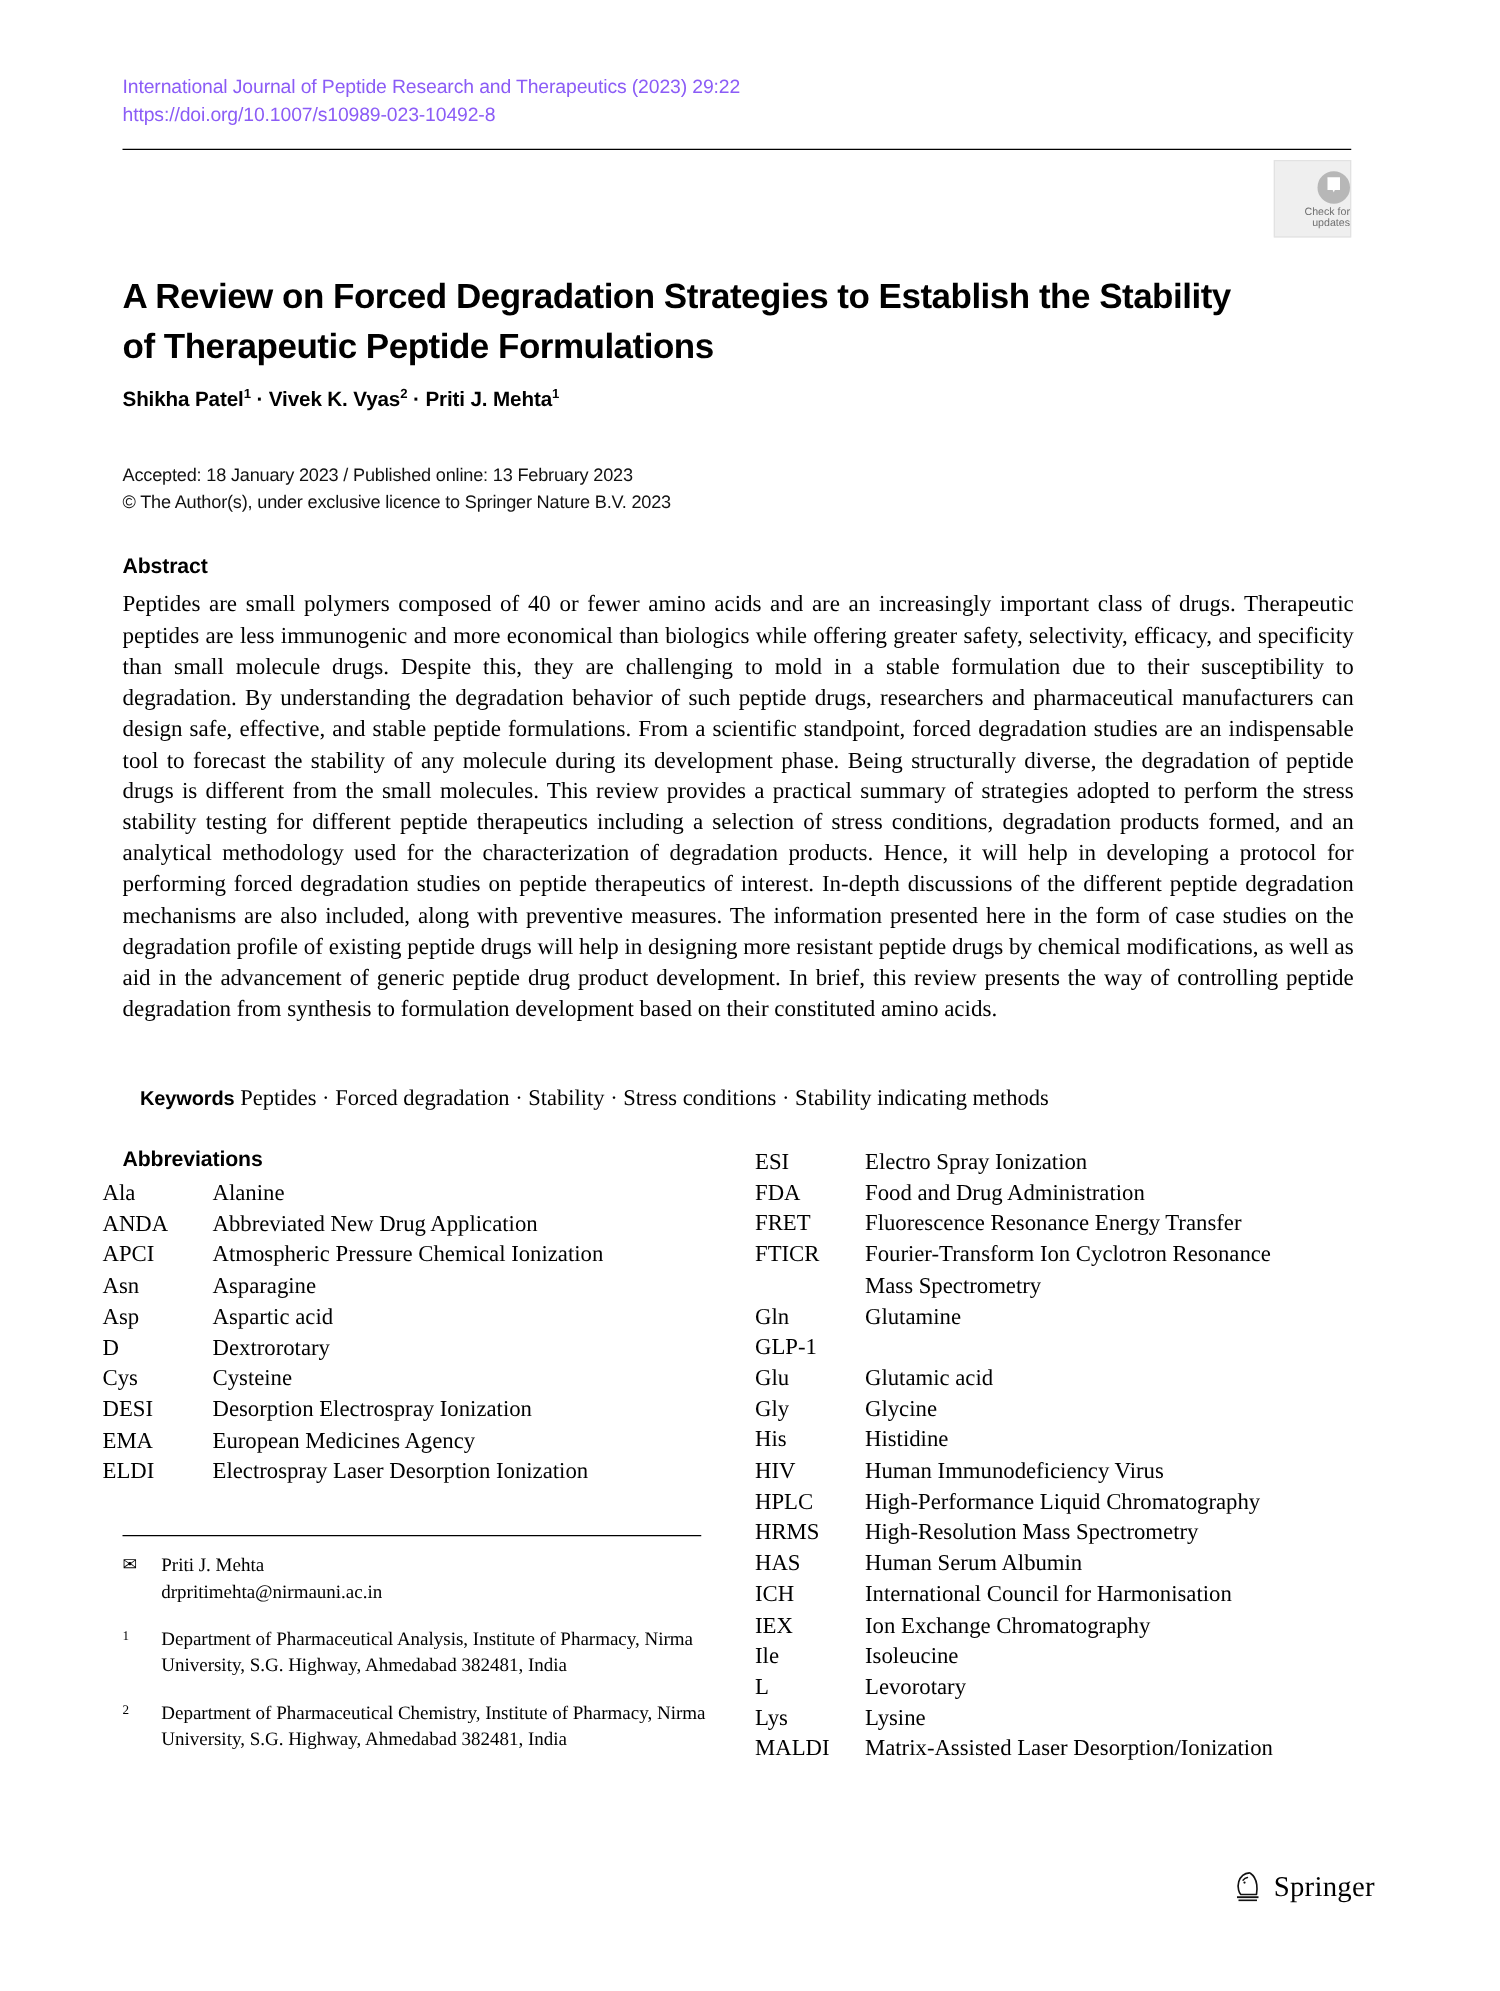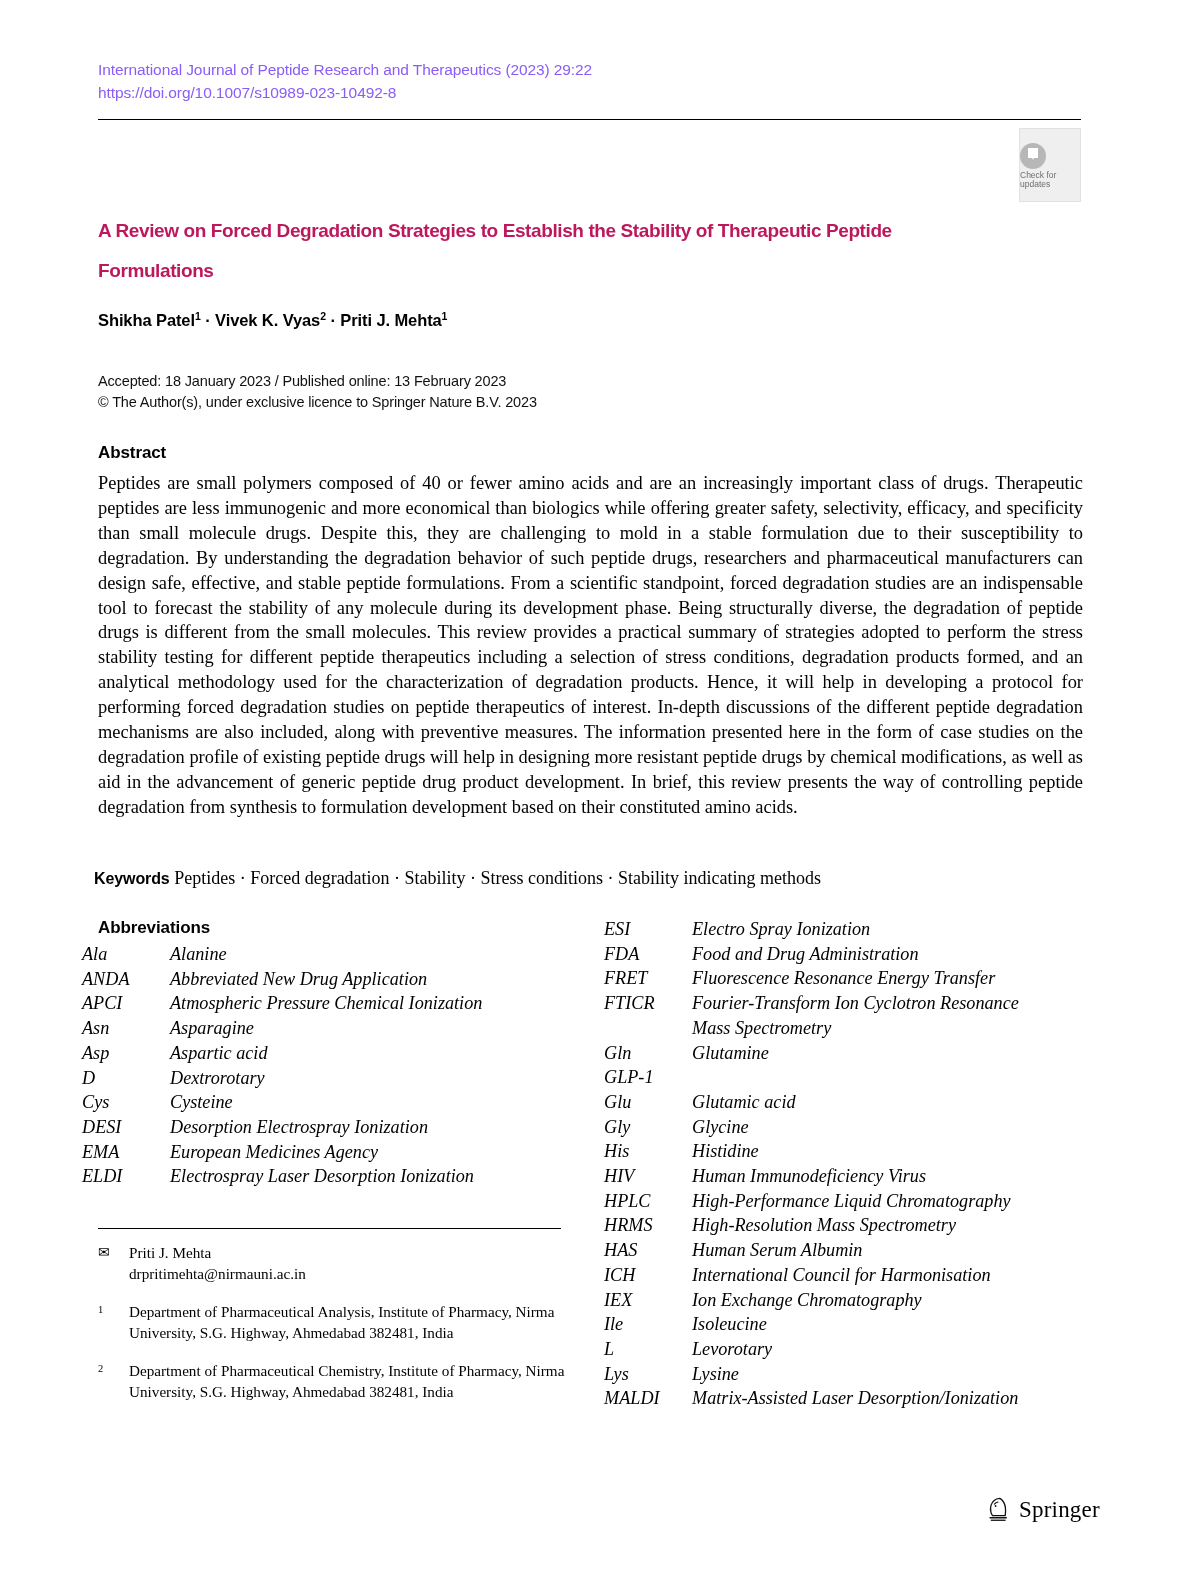--- a/index.html
+++ b/index.html
@@ -43,27 +43,27 @@
     height: 1px;
     background: #000000;
   }
 
   
   .crossmark {
     position: absolute;
     left: 1019px;
     top: 128px;
     width: 62px;
-    height: 74px;
+    height: 62px;
     background: #efefef;
     border: 1px solid #e2e2e2;
     box-sizing: border-box;
     display: flex;
     flex-direction: column;
-    align-items: flex-start;
+    align-items: flex-end;
     justify-content: center;
     padding-top: 2px;
   }
   .crossmark-circle {
     width: 26px;
     height: 26px;
     border-radius: 50%;
     background: #b7b7b7;
     position: relative;
     display: block;
@@ -100,24 +100,24 @@
   }
 
   
   .title {
     position: absolute;
     left: 98px;
     top: 198px;
     width: 900px;
     font-family: "Liberation Sans", sans-serif;
     font-weight: bold;
-    font-size: 19px;
+    font-size: 28px;
     line-height: 40px;
     letter-spacing: -0.4px;
-    color: #be185d;
+    color: #000000;
   }
 
   
   .authors {
     position: absolute;
     left: 98px;
     top: 308px;
     width: 900px;
     font-family: "Liberation Sans", sans-serif;
     font-weight: bold;
@@ -165,21 +165,21 @@
     font-size: 18.4px;
     line-height: 24.9px;
     text-align: justify;
     text-align-last: left;
     hyphens: none;
   }
 
   
   .keywords {
     position: absolute;
-    left: 94px;
+    left: 112px;
     top: 866px;
     width: 985px;
     font-family: "Liberation Serif", serif;
     font-size: 18px;
     line-height: 24px;
   }
   .keywords .kw-label {
     font-family: "Liberation Sans", sans-serif;
     font-weight: bold;
     font-size: 16px;
@@ -200,21 +200,20 @@
     position: absolute;
     font-family: "Liberation Serif", serif;
     font-size: 18.2px;
     line-height: 24.7px;
   }
   .abbrev-col.left  { left: 82px;  top: 942px; width: 470px; }
   .abbrev-col.right { left: 604px; top: 917px; width: 480px; }
   .abbrev-row {
     display: flex;
     align-items: flex-start;
-    font-style: italic;
   }
   .abbrev-term {
     flex: 0 0 88px;
     white-space: nowrap;
   }
   .abbrev-def {
     flex: 1 1 auto;
   }
   .abbrev-row.cont .abbrev-term { visibility: hidden; }
 

